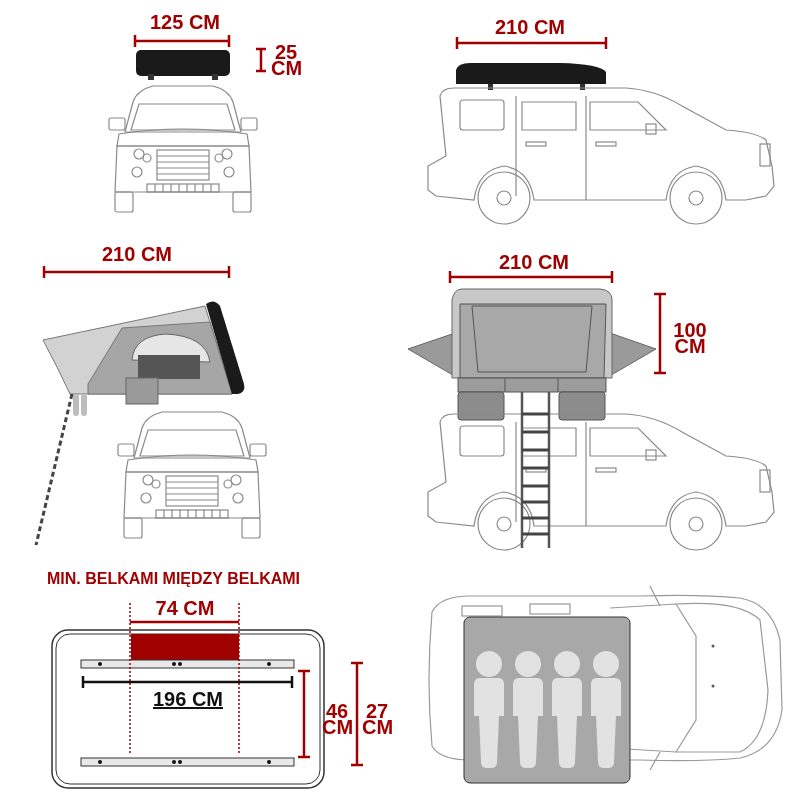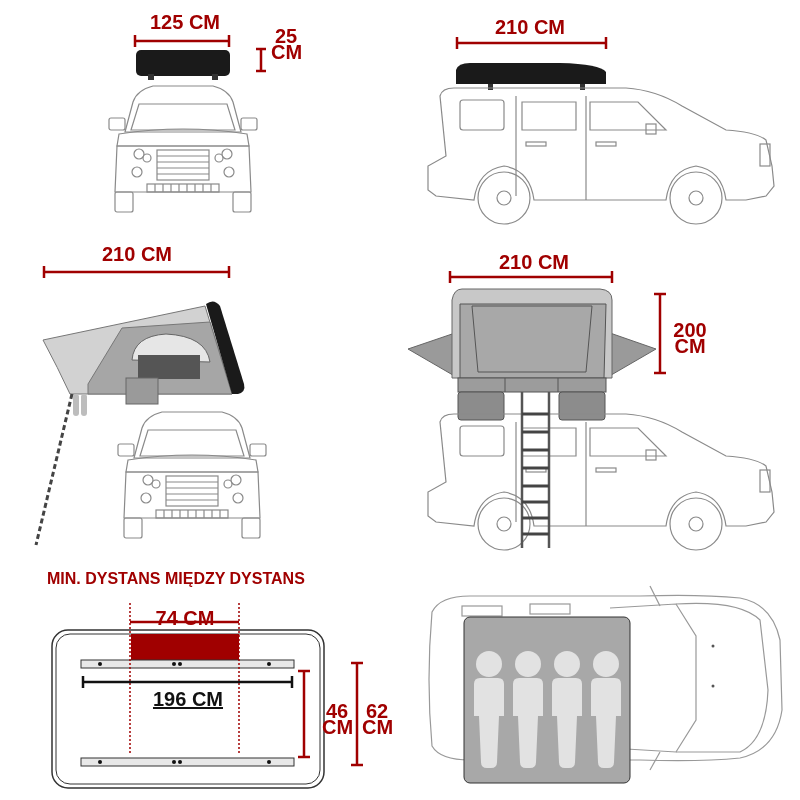--- a/index.html
+++ b/index.html
@@ -243,38 +243,38 @@
     <g>
         <use href="#person" x="567" y="664"></use>
       </g>
     <g>
         <use href="#person" x="606" y="664"></use>
       </g>
   </g>
 </svg>
 
 <div class="lbl" style="left:145px; top:14px; width:80px;">125 CM</div>
-<div class="lbl stack" style="left:271px; top:28px; width:30px;">
+<div class="lbl stack" style="left:271px; top:44px; width:30px;">
   <div>25</div>
   <div>CM</div>
 </div>
 
 <div class="lbl" style="left:490px; top:19px; width:80px;">210 CM</div>
 
 <div class="lbl" style="left:97px; top:246px; width:80px;">210 CM</div>
 
 <div class="lbl" style="left:494px; top:254px; width:80px;">210 CM</div>
 <div class="lbl stack" style="left:670px; top:322px; width:40px;">
-  <div>200</div>
-  <div>CM</div>
-</div>
-
-<div class="lbl" style="left:47px; top:571px; text-align:left; font-size:16px;">MIN. DYSTANS MIĘDZY DYSTANS</div>
-<div class="lbl" style="left:145px; top:600px; width:80px;margin-top:10px;">74 CM</div>
+  <div>100</div>
+  <div>CM</div>
+</div>
+
+<div class="lbl" style="left:47px; top:571px; text-align:left; font-size:16px;">MIN. BELKAMI MIĘDZY BELKAMI</div>
+<div class="lbl" style="left:145px; top:600px; width:80px;">74 CM</div>
 <div class="lbl black" style="left:148px; top:691px; width:80px;text-decoration:underline;">196 CM</div>
 <div class="lbl stack" style="left:322px; top:703px; width:30px;">
   <div>46</div>
   <div>CM</div>
 </div>
 <div class="lbl stack" style="left:362px; top:703px; width:30px;">
-  <div>62</div>
+  <div>27</div>
   <div>CM</div>
 </div>
 
 </body></html>

